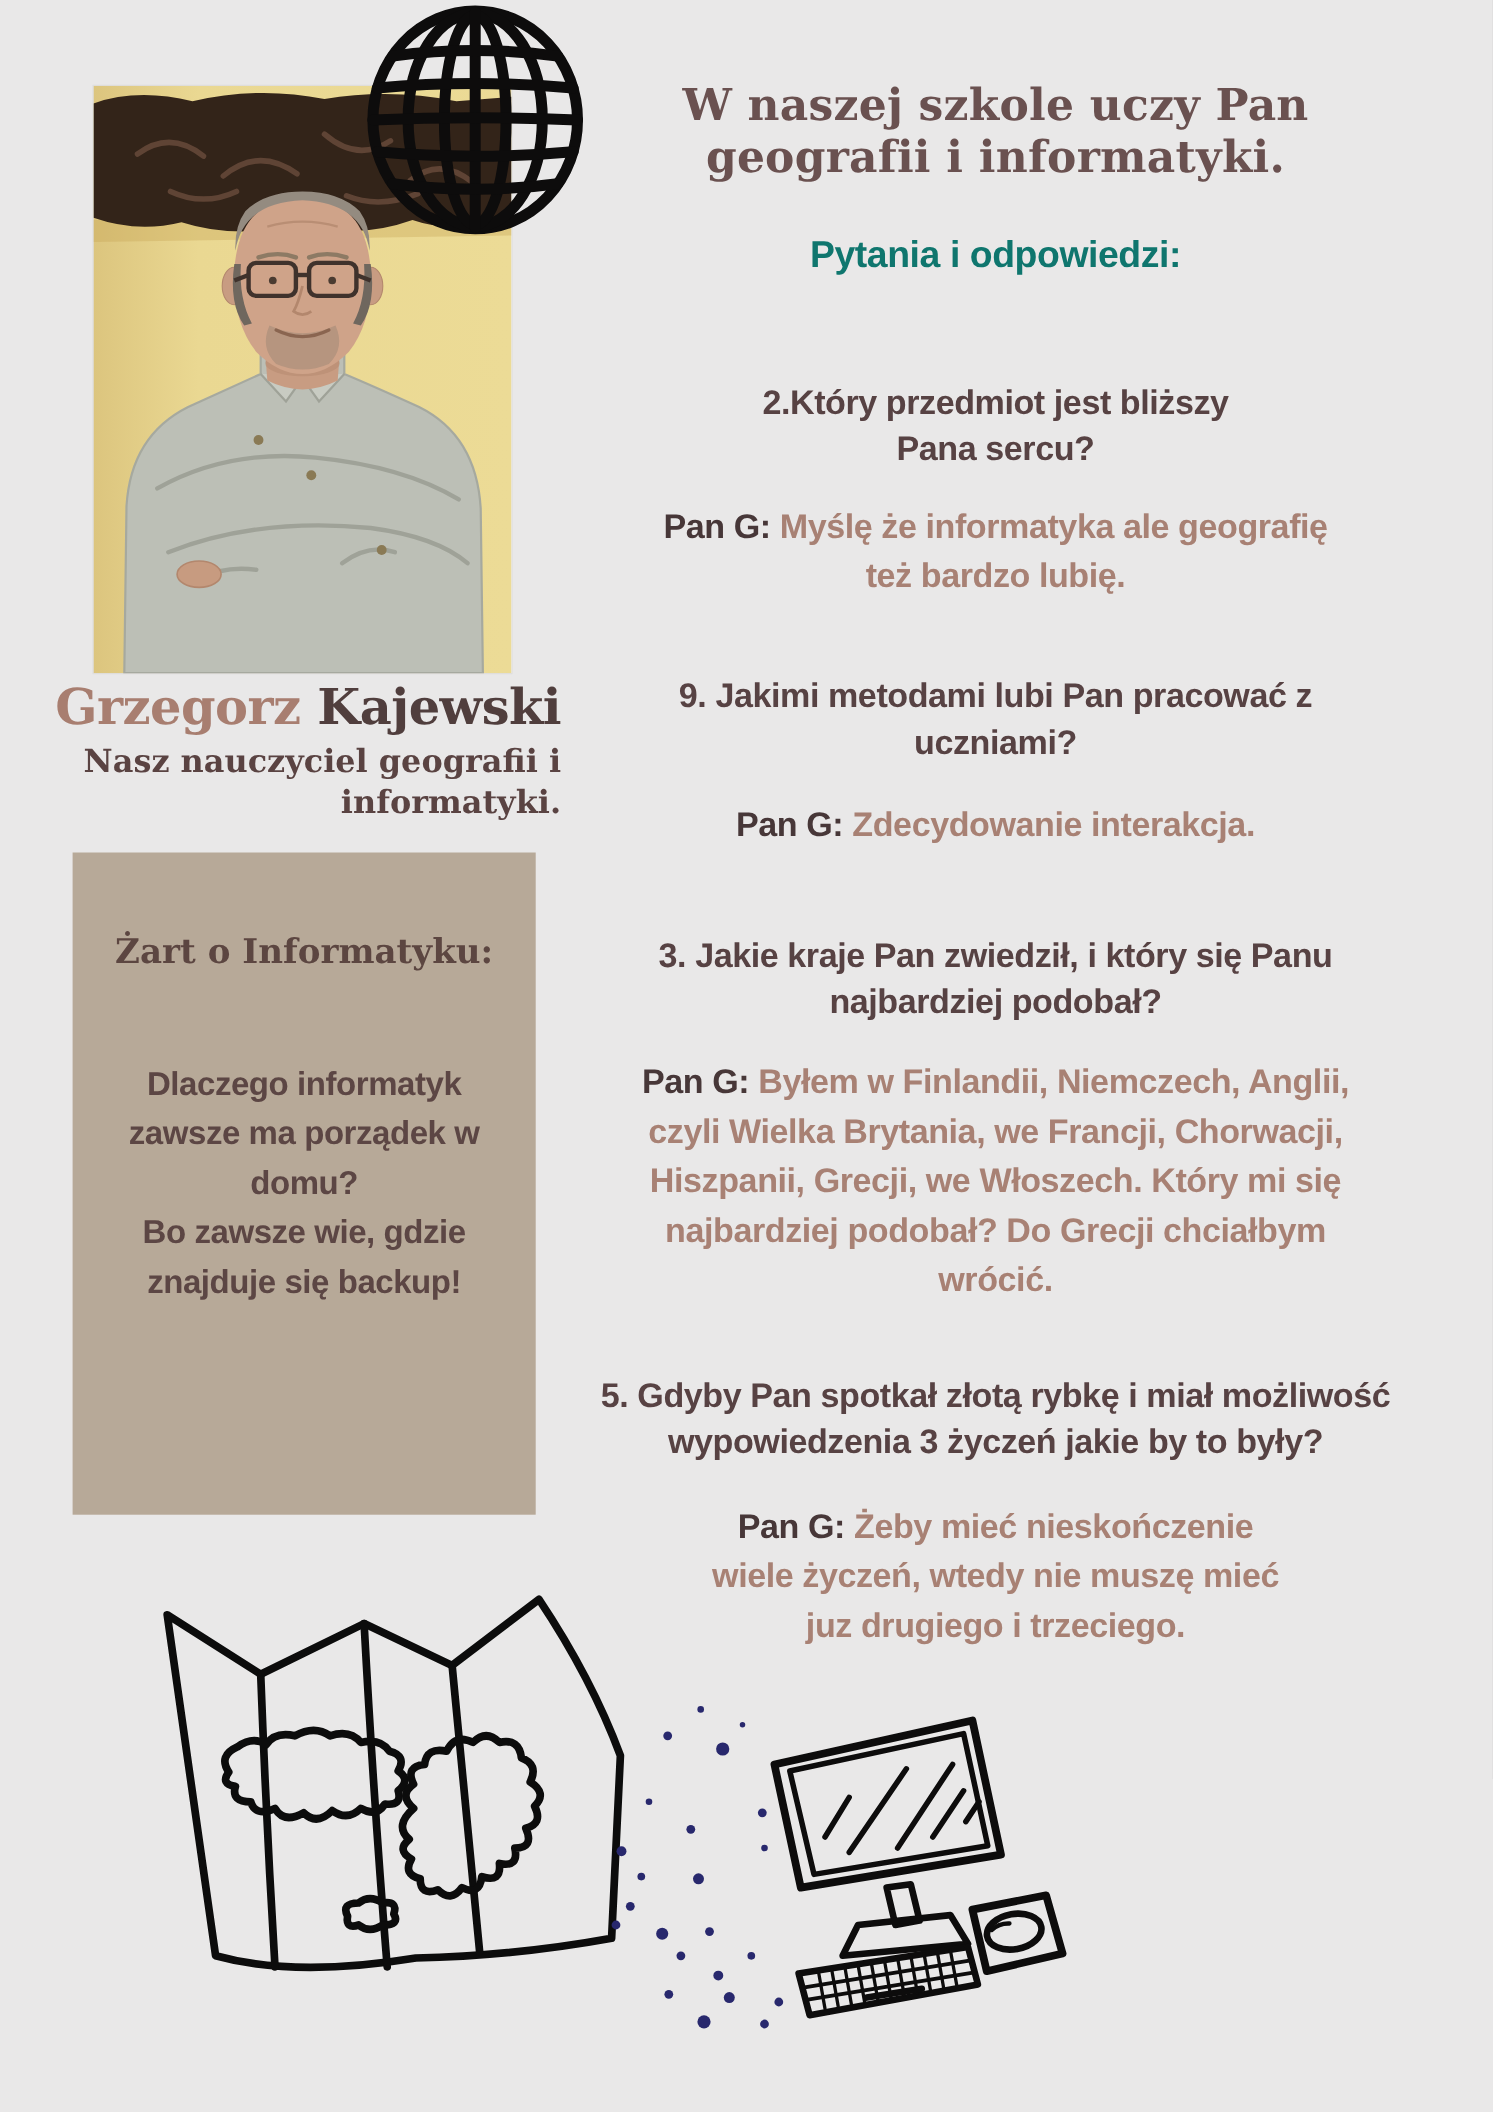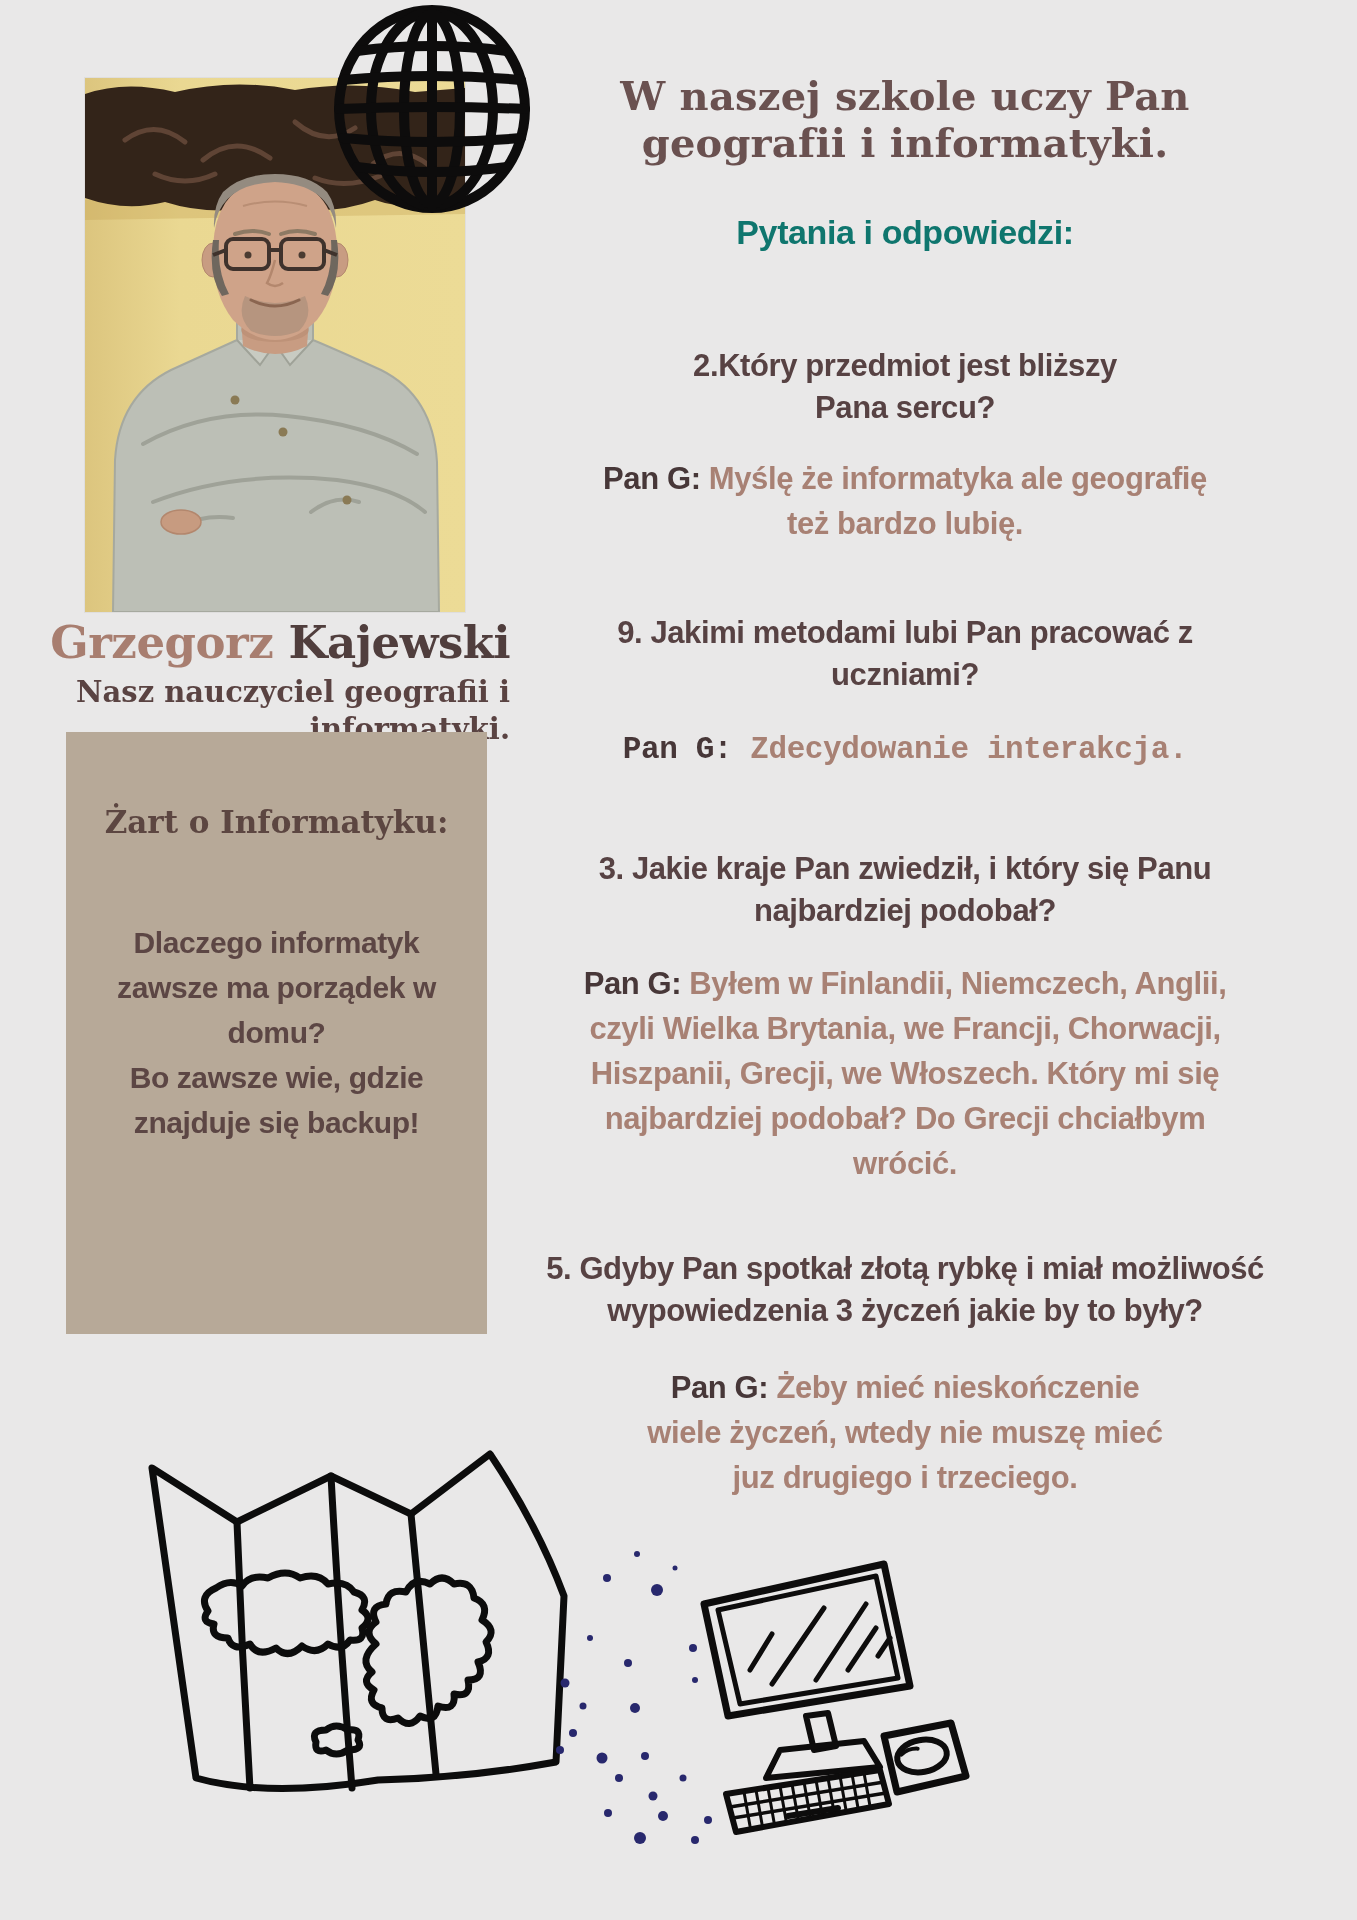--- a/index.html
+++ b/index.html
@@ -14,34 +14,34 @@
   .preline{white-space:pre-line;}
 
   
   .photo{left:85px;top:78px;width:380px;height:534px;box-shadow:0 0 0 1px rgba(0,0,0,0.04);}
   .globe{left:330px;top:2px;width:204px;height:214px;}
   .name-block{left:40px;top:618px;width:470px;text-align:right;}
   .name{font-size:45px;font-weight:bold;letter-spacing:-0.5px;line-height:1.1;}
   .name .first{color:#a87e70;}
   .name .last{color:#503e3d;}
   .role{margin-top:6px;font-size:29px;font-weight:bold;color:#5a4342;line-height:1.3;}
-  .joke-card{left:66px;top:732px;width:421px;height:602px;background:#b7a998;}
+  .joke-card{left:66px;top:775px;width:421px;height:602px;background:#b7a998;}
   .joke-title{position:absolute;left:0;top:72px;width:100%;font-size:31px;font-weight:bold;color:#5c4641;}
   .joke-text{position:absolute;left:14px;top:188px;width:393px;font-size:30px;font-weight:bold;
              color:#5c4644;line-height:1.5;letter-spacing:-0.4px;}
 
   
   .rcol{left:475px;width:860px;}
   .page-title{top:72px;font-size:40px;font-weight:bold;color:#6a5150;line-height:1.18;letter-spacing:0.2px;}
   .page-subtitle{top:213px;font-size:34px;font-weight:bold;color:#0f766e;letter-spacing:-0.4px;}
   .question{font-size:31px;font-weight:bold;color:#574243;line-height:1.36;letter-spacing:-0.4px;}
   .answer{font-size:31px;font-weight:bold;color:#a88174;line-height:1.45;letter-spacing:-0.4px;}
   .answer .label{color:#473738;text-align:center;}
   .q1{top:345px;} .a1{top:457px;}
-  .q2{top:612px;} .a2{top:728px;font-family:Liberation Mono, monospace;}
+  .q2{top:612px;} .a2{top:728px;}
   .q3{top:848px;} .a3{top:962px;}
   .q4{top:1248px;} .a4{top:1366px;}
 
   
   .map-drawing{left:138px;top:1446px;width:436px;height:382px;}
   .computer-drawing{left:688px;top:1552px;width:302px;height:296px;}
   .dots{left:545px;top:1528px;width:182px;height:332px;}
 </style>
 </head>
 <body>

